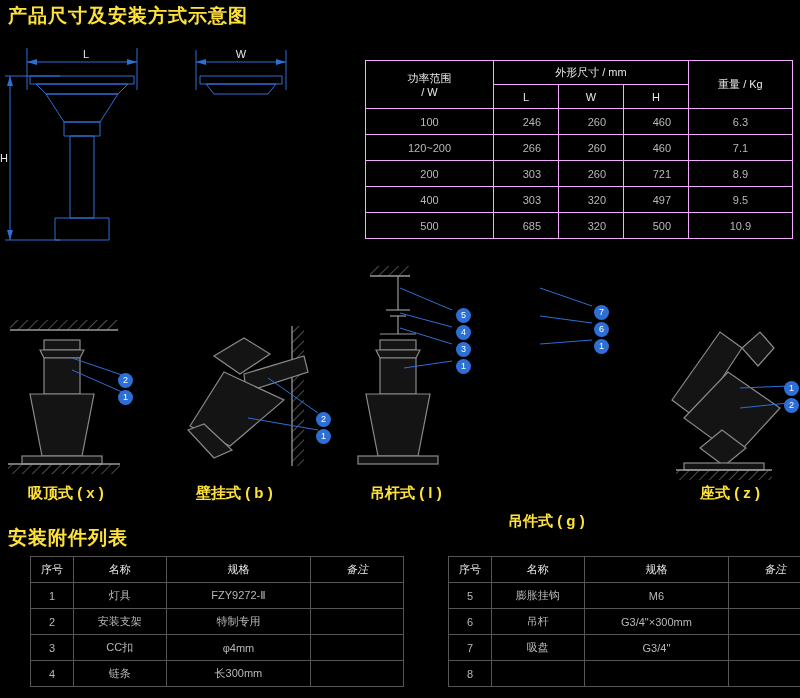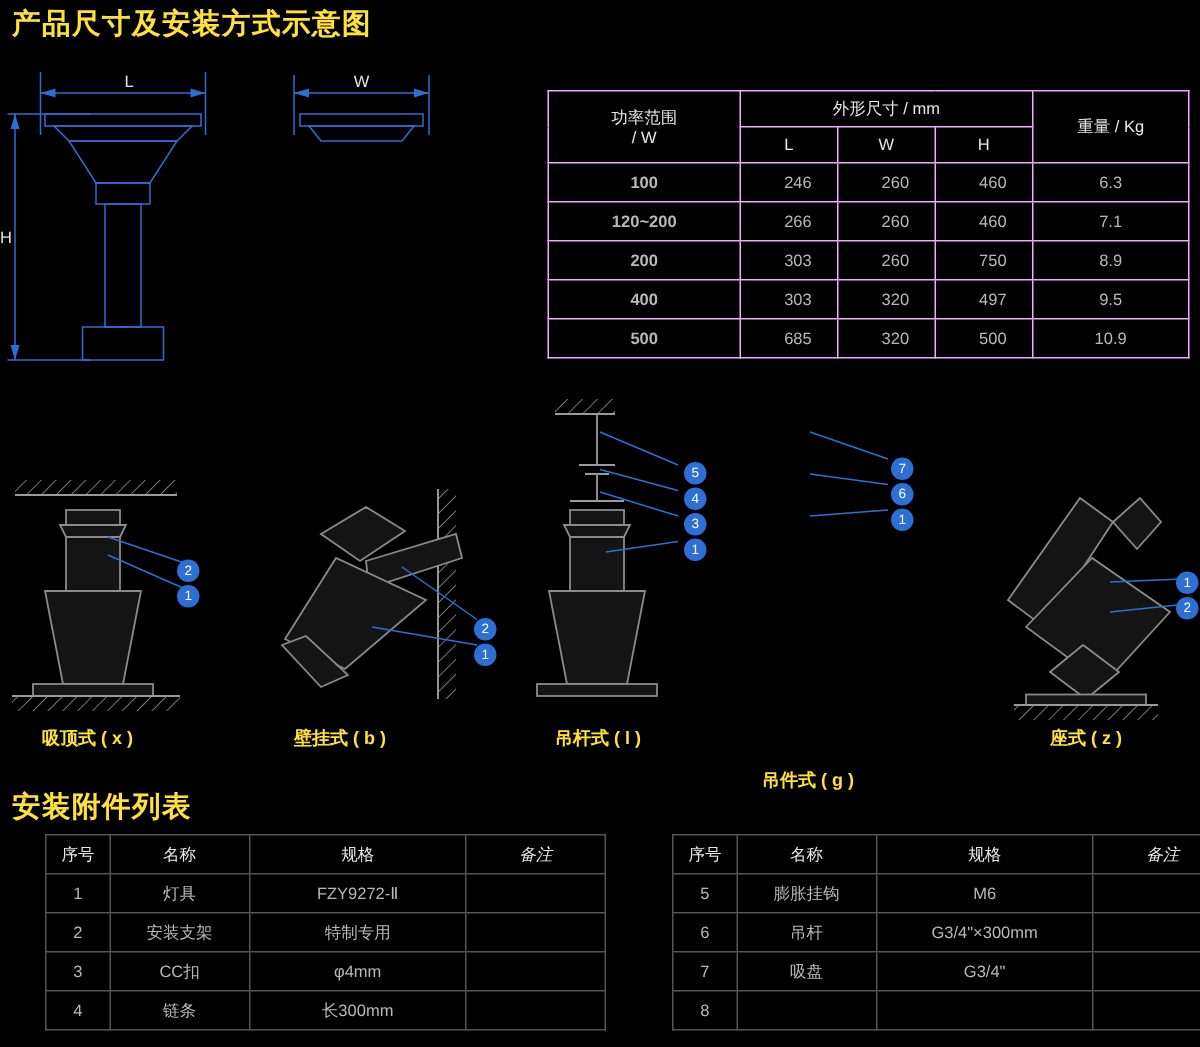--- a/index.html
+++ b/index.html
@@ -19,28 +19,28 @@
     position:absolute;left:365px;top:60px;width:428px;
     border-collapse:collapse;font-size:11px;color:#b8b8b8;
   }
   #spec-table th,#spec-table td{
     border:1px solid #f0abfc;text-align:center;vertical-align:middle;
     padding:0;height:25px;font-weight:normal;
   }
   #spec-table thead th{color:#e8e8e8;height:23px;}
   #spec-table .hdr-pw{width:132px;}
   #spec-table .hdr-wt{width:108px;}
-  #spec-table td.c1{width:132px;font-weight:bold;}
+  #spec-table td.c1{width:132px;}
   #spec-table td.c2,#spec-table td.c3,#spec-table td.c4{width:54px;padding-left:12px;}
   #spec-table td.c5{width:108px;}
 
   
   #drawing{position:absolute;left:0;top:18px;width:360px;height:240px;}
   .cap{
-    position:absolute;color:#ffe13b;font-size:12px;font-weight:bold;white-space:nowrap;
+    position:absolute;color:#ffe13b;font-size:15px;font-weight:bold;white-space:nowrap;
   }
 
   
   .acc-table{
     position:absolute;top:556px;border-collapse:collapse;font-size:11px;color:#b8b8b8;margin-left:26px;
   }
   .acc-table th,.acc-table td{
     border:1px solid #555;text-align:center;vertical-align:middle;
     height:25px;padding:0;font-weight:normal;
   }
@@ -122,21 +122,21 @@
       <td class="c1">120~200</td>
       <td class="c2">266</td>
       <td class="c3">260</td>
       <td class="c4">460</td>
       <td class="c5">7.1</td>
     </tr>
     <tr>
       <td class="c1">200</td>
       <td class="c2">303</td>
       <td class="c3">260</td>
-      <td class="c4">750</td>
+      <td class="c4">721</td>
       <td class="c5">8.9</td>
     </tr>
     <tr>
       <td class="c1">400</td>
       <td class="c2">303</td>
       <td class="c3">320</td>
       <td class="c4">497</td>
       <td class="c5">9.5</td>
     </tr>
     <tr>

